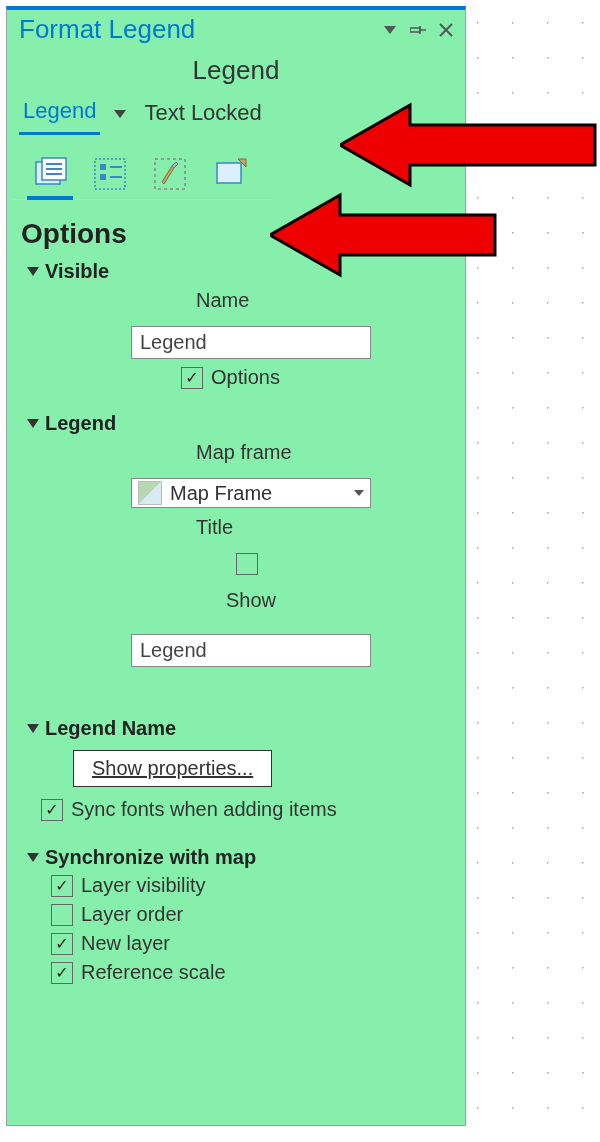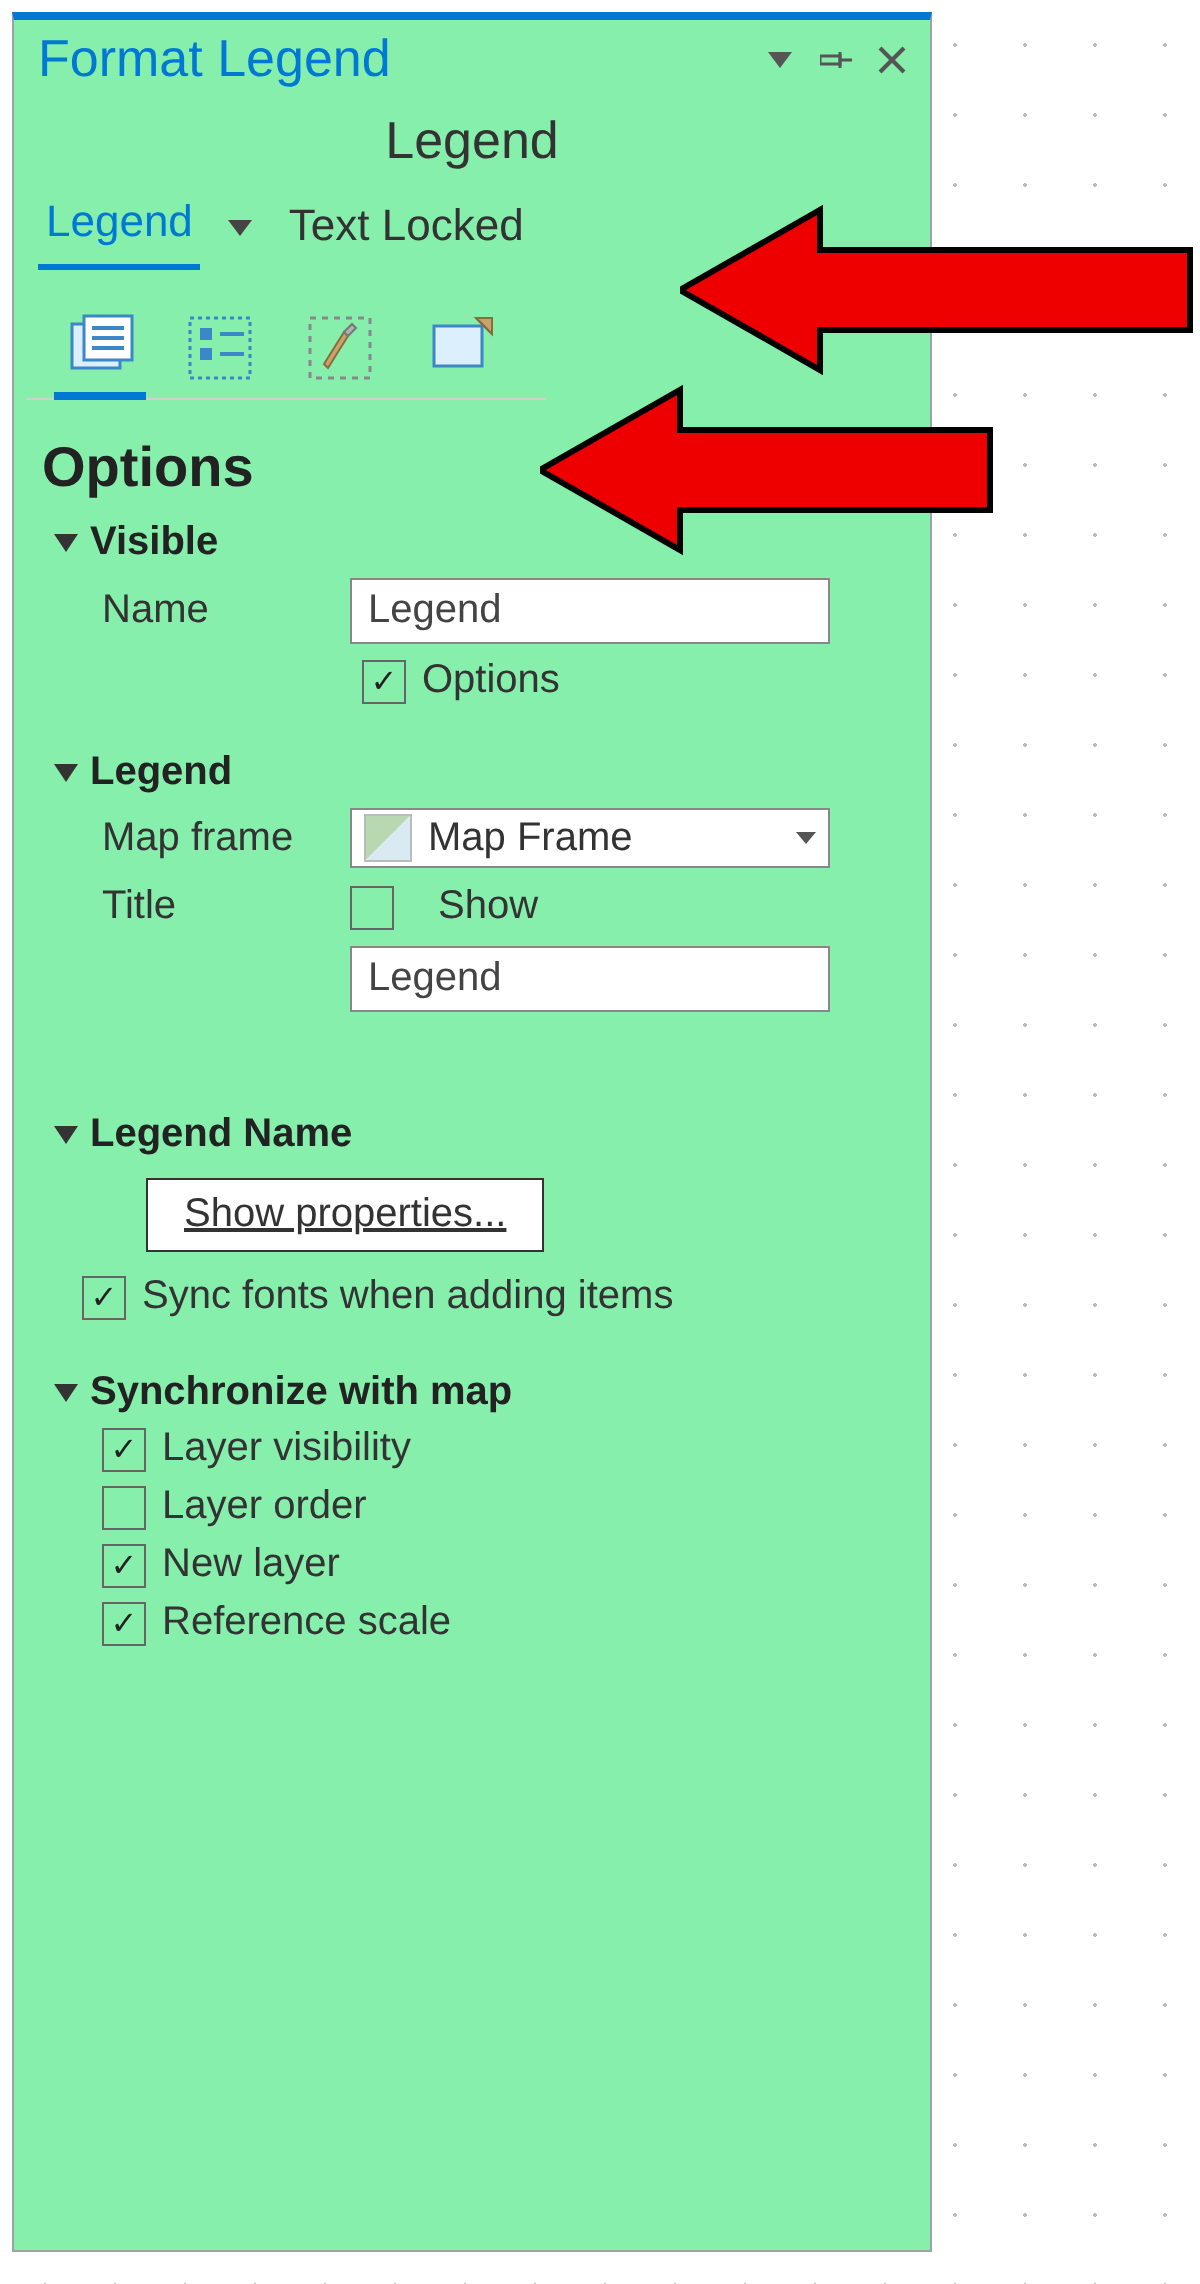--- a/index.html
+++ b/index.html
@@ -118,20 +118,21 @@
     border-right: 6px solid transparent;
     border-top: 9px solid #333;
   }
   .row {
     display: flex;
     align-items: center;
     padding: 4px 14px 4px 44px;
     font-size: 20px;
     color: #333;
     gap: 14px;
+    flex-direction: column;
   }
   .row .label { width: 110px; }
   .textinput {
     border: 1px solid #888;
     font-size: 20px;
     padding: 4px 8px;
     width: 240px;
     background: #fff;
     color: #444;
   }

